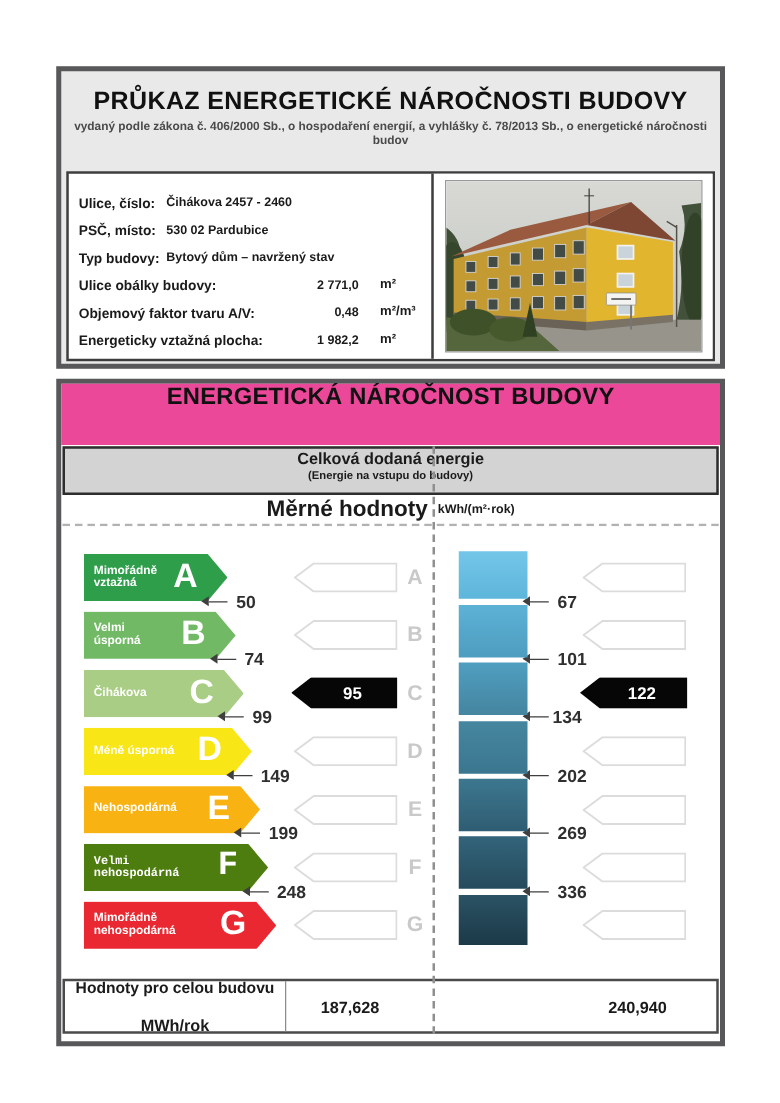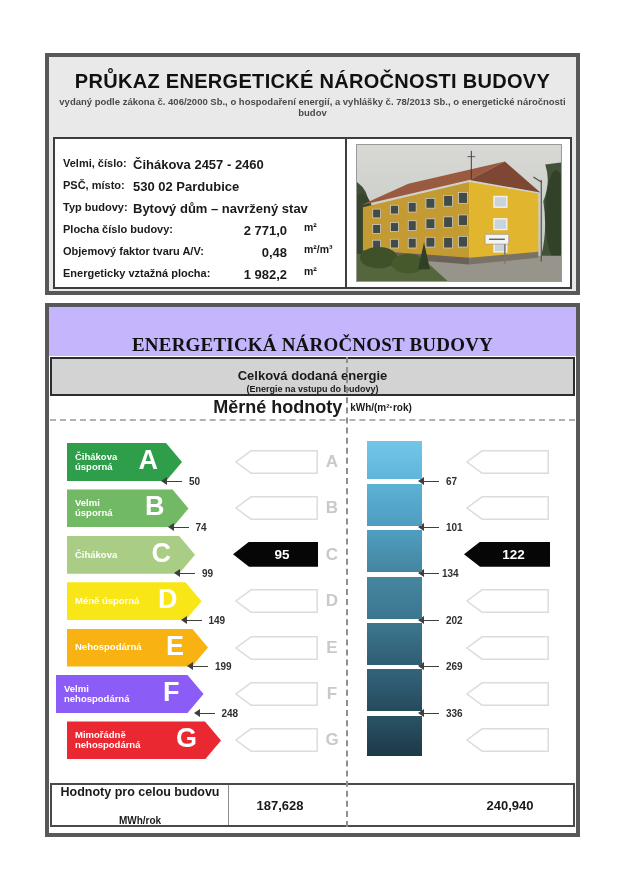--- a/index.html
+++ b/index.html
@@ -10,34 +10,34 @@
   
   .box1{top:53px;height:242px;}
   .cert-title{margin:13px 6px 3px;text-align:center;font-size:20px;letter-spacing:.3px;color:#111;}
   .cert-sub{margin:0 8px;text-align:center;font-size:9.5px;color:#4a4a4a;}
   .info-photo{position:absolute;left:4px;top:80px;width:519px;height:152px;
               box-sizing:border-box;border:2px solid #3d3d3d;background:#fff;display:flex;}
   .info-cell{width:292px;box-sizing:border-box;border-right:2px solid #3d3d3d;
              position:relative;padding-top:14px;}
   .inforow{position:relative;height:22px;}
   .ilabel{position:absolute;left:8px;top:4px;font-size:11px;}
-  .ivalue{position:absolute;left:78px;top:4px;font-size:13px;}
+  .ivalue{position:absolute;left:78px;top:4px;font-size:10px;}
   .inforow.numeric .ivalue{left:auto;right:58px;top:4px;text-align:right;}
   .iunit{position:absolute;left:237px;top:2px;font-size:10.5px;margin-left:12px;}
   .photo-cell{flex:1;padding:5px 8px;display:flex;align-items:center;justify-content:center;background:#fff;}
   .photo-frame{border:1px solid #9a9a9a;line-height:0;}
   
   .box2{top:303px;height:534px;background:#fff;}
   .b2-inner{position:relative;width:527px;height:526px;}
-  .title-band{position:absolute;top:0;left:0;width:100%;height:49px;background:#c4b5fd;
-              display:flex;align-items:flex-end;justify-content:center;font-family:Liberation Serif, serif;}
+  .title-band{position:absolute;top:0;left:0;width:100%;height:49px;background:#ec4899;
+              display:flex;align-items:flex-start;justify-content:center;}
   .sec2-title{font-size:19px;letter-spacing:.2px;color:#111;}
   .colhead{position:absolute;top:50px;left:1px;width:525px;height:39px;box-sizing:border-box;
            border:2px solid #2d2d2d;background:#d3d3d3;display:flex;}
-  .colhead .cell{flex:1;display:flex;flex-direction:column;align-items:center;justify-content:flex-end;}
+  .colhead .cell{flex:1;display:flex;flex-direction:column;align-items:center;justify-content:flex-start;}
   .colhead .t{font-size:13px;}
   .colhead .s{font-size:9px;margin-top:1px;}
   .merne{position:absolute;top:89px;left:1px;width:525px;height:25px;background:#fff;
          box-sizing:border-box;border-bottom:2px dashed #b2b2b2;
          display:flex;align-items:center;justify-content:center;gap:8px;}
   .merne .t{font-size:18px;}
   .merne .u{font-size:10px;font-weight:700;}
   .chart{position:absolute;top:114px;left:1px;width:525px;height:362px;background:#fff;}
   
   .carrow{position:absolute;height:38px;display:flex;align-items:center;
@@ -49,62 +49,62 @@
   .glet{position:absolute;width:22px;height:24px;line-height:24px;text-align:center;
         font-size:17px;color:#c9c9c9;}
   
   .barrow{position:absolute;height:25px;background:#060606;color:#fff;font-size:13.5px;
           clip-path:polygon(16px 0,100% 0,100% 100%,16px 100%,0 50%);
           display:flex;align-items:center;justify-content:center;padding-left:13px;box-sizing:border-box;}
   
   .tick{position:absolute;width:15px;height:0;border-top:1.8px solid #3f3f3f;}
   .tick::before{content:"";position:absolute;left:-6px;top:-4.9px;width:0;height:0;
                 border:4px solid transparent;border-right:6px solid #3f3f3f;border-left-width:0;}
-  .tnum{position:absolute;transform:translateY(-55%);font-size:10px;color:#2f2f2f;}
+  .tnum{position:absolute;transform:translateY(-55%);font-size:14px;color:#2f2f2f;}
   
   .bseg{position:absolute;left:317px;width:55px;}
   
   .totals{position:absolute;top:476px;left:1px;width:525px;height:44px;box-sizing:border-box;
           border:2px solid #4a4a4a;background:#fff;}
   .tot-label{position:absolute;left:0;top:0;bottom:0;width:177px;box-sizing:border-box;
              border-right:1.5px solid #8c8c8c;display:flex;flex-direction:column;
              align-items:center;justify-content:center;gap:16px;}
   .tot-label .t{font-size:12.5px;}
-  .tot-label .u{font-size:10px;}
+  .tot-label .u{font-size:13px;}
   .tot-val{position:absolute;top:0;bottom:0;display:flex;align-items:center;
            justify-content:center;font-size:13px;}
   .tot-val.left{left:183px;width:90px;}
   .tot-val.right{left:412px;width:92px;}
   .vdivider{position:absolute;left:297px;top:50px;height:470px;border-left:2px dashed #8f8f8f;}
 </style>
 </head>
 <body>
 
 <div class="page">
 
   <section class="box box1">
     <h1 class="cert-title">PRŮKAZ ENERGETICKÉ NÁROČNOSTI BUDOVY</h1>
     <p class="cert-sub">vydaný podle zákona č. 406/2000 Sb., o hospodaření energií, a vyhlášky č. 78/2013 Sb., o energetické náročnosti budov</p>
 
     <div class="info-photo">
       <div class="info-cell">
         <div class="inforow">
-          <span class="ilabel">Velmi, číslo:</span>
+          <span class="ilabel">Ulice, číslo:</span>
           <span class="ivalue">Čihákova 2457 - 2460</span>
         </div>
         <div class="inforow">
           <span class="ilabel">PSČ, místo:</span>
           <span class="ivalue">530 02 Pardubice</span>
         </div>
         <div class="inforow">
           <span class="ilabel">Typ budovy:</span>
           <span class="ivalue">Bytový dům – navržený stav</span>
         </div>
         <div class="inforow numeric">
-          <span class="ilabel">Plocha číslo budovy:</span>
+          <span class="ilabel">Ulice obálky budovy:</span>
           <span class="ivalue">2 771,0</span>
           <span class="iunit">m²</span>
         </div>
         <div class="inforow numeric">
           <span class="ilabel">Objemový faktor tvaru A/V:</span>
           <span class="ivalue">0,48</span>
           <span class="iunit">m²/m³</span>
         </div>
         <div class="inforow numeric">
           <span class="ilabel">Energeticky vztažná plocha:</span>
@@ -196,21 +196,21 @@
         </div>
       </div>
 
       <div class="merne">
         <span class="t">Měrné hodnoty</span>
         <span class="u">kWh/(m²·rok)</span>
       </div>
 
       <div class="chart" id="chart">
           <div class="carrow" style="left: 17px; top: 22px; width: 115px; background: rgb(46, 158, 75);">
-            <span class="lbl">Čihákova úsporná</span>
+            <span class="lbl">Mimořádně vztažná</span>
             <span class="big">A</span>
           </div>
           <svg width="83" height="24" viewBox="0 0 83 24" class="oarrow" style="left: 185px; top: 29px;">
             <path d="M82.2 0.8 H16 L0.9 12 L16 23.2 H82.2 Z" fill="#ffffff" stroke="#dcdcdc" stroke-width="1.5"></path>
           </svg>
           <svg width="83" height="24" viewBox="0 0 83 24" class="oarrow" style="left: 416px; top: 29px;">
             <path d="M82.2 0.8 H16 L0.9 12 L16 23.2 H82.2 Z" fill="#ffffff" stroke="#dcdcdc" stroke-width="1.5"></path>
           </svg>
           <div class="glet" style="left: 271px; top: 29px;">A</div>
           <div class="carrow" style="left: 17px; top: 68.4px; width: 121.5px; background: rgb(114, 185, 101);">
@@ -244,21 +244,21 @@
             <span class="lbl">Nehospodárná</span>
             <span class="big">E</span>
           </div>
           <svg width="83" height="24" viewBox="0 0 83 24" class="oarrow" style="left: 185px; top: 214.6px;">
             <path d="M82.2 0.8 H16 L0.9 12 L16 23.2 H82.2 Z" fill="#ffffff" stroke="#dcdcdc" stroke-width="1.5"></path>
           </svg>
           <svg width="83" height="24" viewBox="0 0 83 24" class="oarrow" style="left: 416px; top: 214.6px;">
             <path d="M82.2 0.8 H16 L0.9 12 L16 23.2 H82.2 Z" fill="#ffffff" stroke="#dcdcdc" stroke-width="1.5"></path>
           </svg>
           <div class="glet" style="left: 271px; top: 214.6px;">E</div>
-          <div class="carrow" style="left: 6px; top: 254px; width: 147.5px; background: #8b5cf6;">
+          <div class="carrow" style="left: 17px; top: 254px; width: 147.5px; background: #4d7c0f; font-family: Liberation Mono, monospace;">
             <span class="lbl">Velmi nehospodárná</span>
             <span class="big">F</span>
           </div>
           <svg width="83" height="24" viewBox="0 0 83 24" class="oarrow" style="left: 185px; top: 261px;">
             <path d="M82.2 0.8 H16 L0.9 12 L16 23.2 H82.2 Z" fill="#ffffff" stroke="#dcdcdc" stroke-width="1.5"></path>
           </svg>
           <svg width="83" height="24" viewBox="0 0 83 24" class="oarrow" style="left: 416px; top: 261px;">
             <path d="M82.2 0.8 H16 L0.9 12 L16 23.2 H82.2 Z" fill="#ffffff" stroke="#dcdcdc" stroke-width="1.5"></path>
           </svg>
           <div class="glet" style="left: 271px; top: 261px;">F</div>

